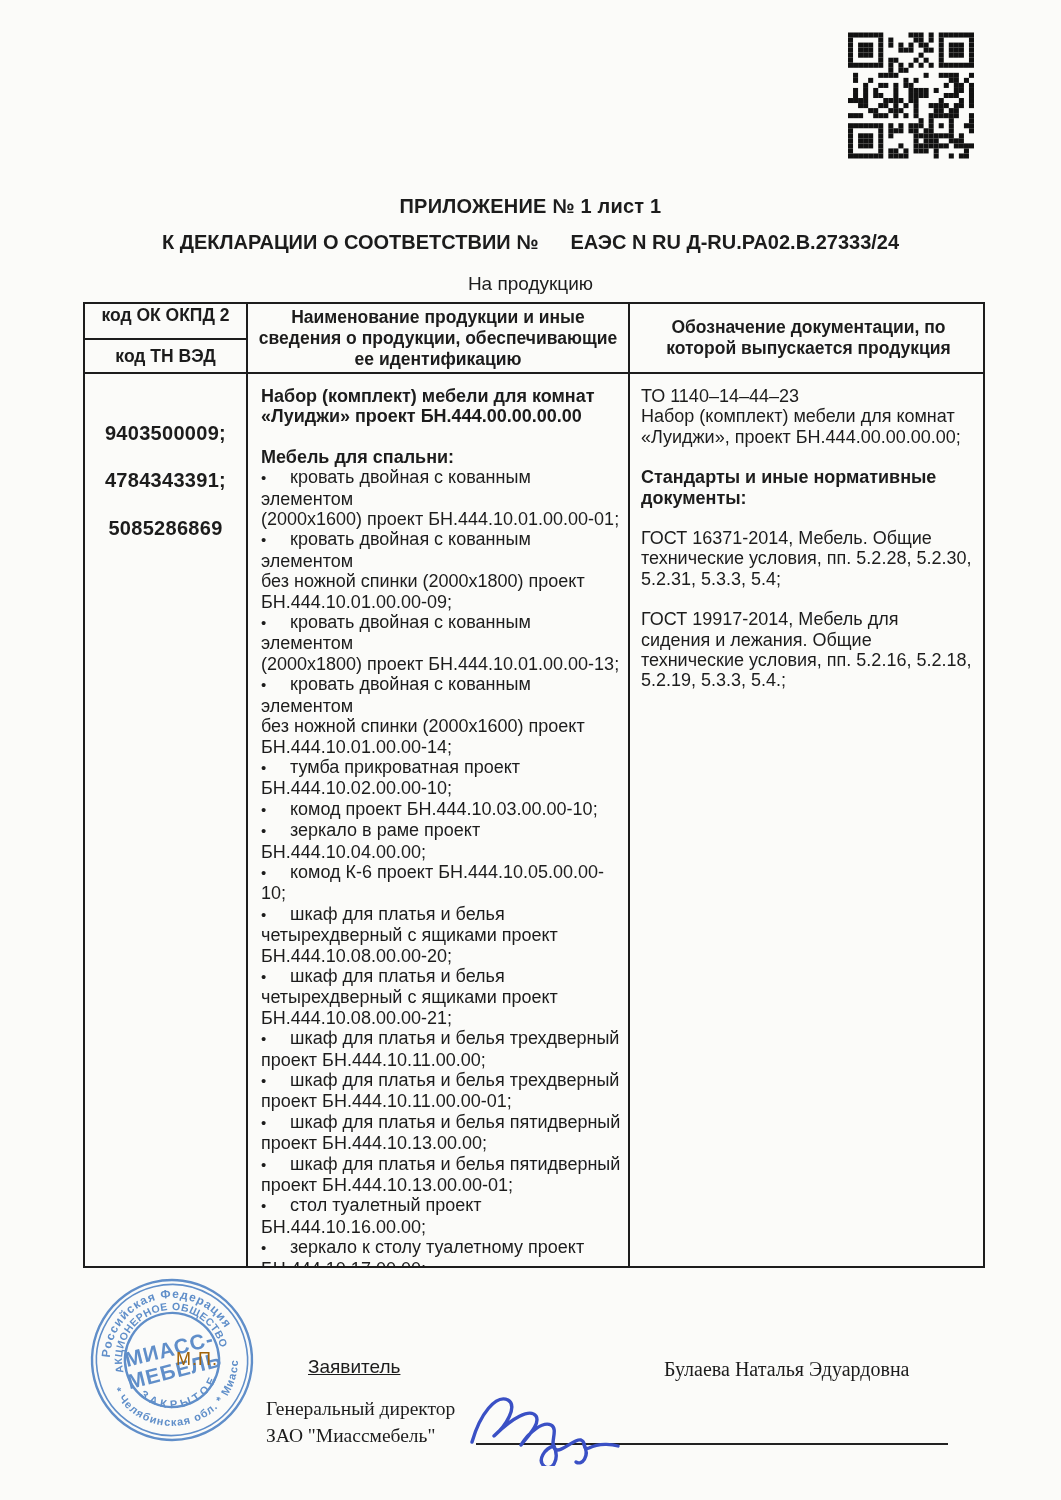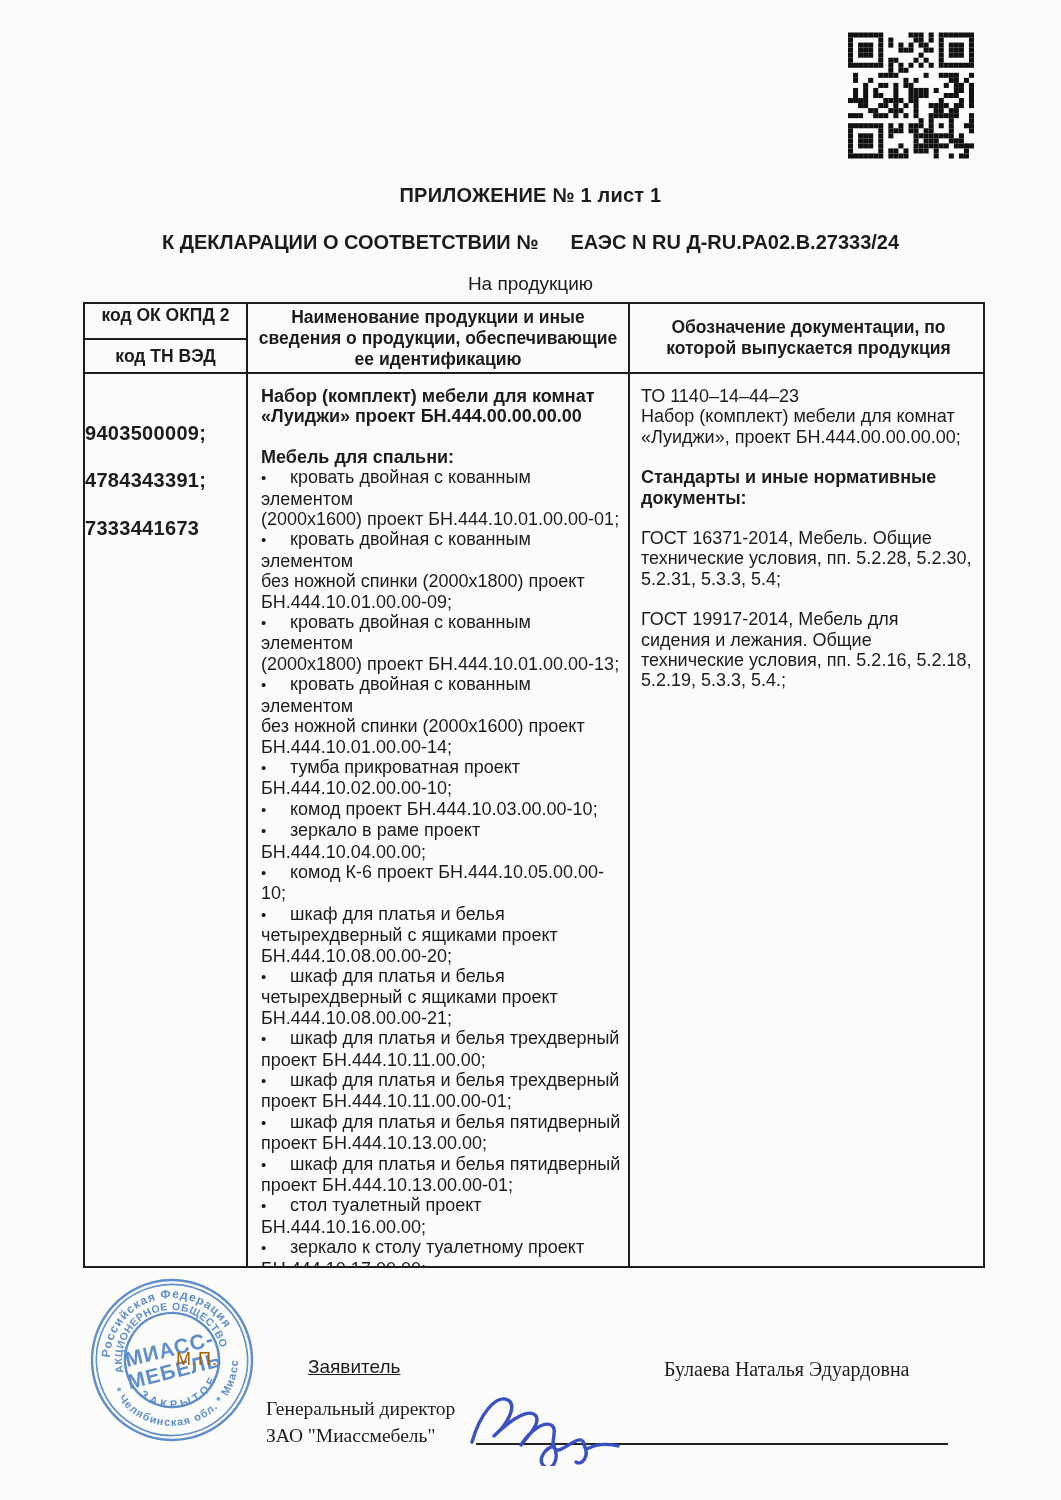--- a/index.html
+++ b/index.html
@@ -8,40 +8,40 @@
   *{margin:0;padding:0;box-sizing:border-box;}
   html,body{background:#e8e8e6;}
   .page{
     position:relative; width:1061px; height:1500px; background:var(--paper);
     font-family:"Liberation Sans", sans-serif; color:var(--ink); overflow:hidden;
     margin:0 auto;
   }
   
   .qr{position:absolute; left:848px; top:30px; width:126px; height:131px; fill:#111;}
   
-  .title1{position:absolute; left:0; top:184px; width:100%; text-align:center;
+  .title1{position:absolute; left:0; top:195px; width:100%; text-align:center;
           font-size:20px; font-weight:700; letter-spacing:.2px;}
   .title2{position:absolute; left:0; top:231px; width:100%; display:flex;
           justify-content:center; gap:32px; font-size:20px; font-weight:700;}
   .subtitle{position:absolute; left:0; top:273px; width:100%; text-align:center; font-size:19px;}
   
   .tbl{position:absolute; left:83px; top:302px; width:902px; height:966px;
        border:2px solid var(--border); font-size:18px; line-height:20.4px;}
   .tbl .vline{position:absolute; top:0; bottom:0; width:2px; background:var(--border);}
   .v1{left:161px;} .v2{left:543px;}
   .hline-header{position:absolute; left:0; right:0; top:68px; height:2px; background:var(--border);}
   .hline-split{position:absolute; left:0; width:161px; top:34px; height:2px; background:var(--border);}
   .cell{position:absolute; overflow:hidden;}
   .hdr{font-weight:700; font-size:17.5px; line-height:21px; text-align:center;
        display:flex; align-items:center; justify-content:center;}
   .hdr-c1t{left:0; top:0; width:161px; height:22px;}
   .hdr-c1b{left:0; top:36px; width:161px; height:32px;}
   .hdr-c2{left:163px; top:0; width:380px; height:68px;}
   .hdr-c3{left:545px; top:0; width:357px; height:68px;}
-  .body-c1{left:0; top:70px; width:161px; bottom:0; padding-top:49px;}
+  .body-c1{left:0; top:70px; width:161px; bottom:0; text-align:center; padding-top:49px;}
   .body-c2{left:163px; top:70px; width:380px; bottom:0; padding:12px 6px 0 13px;}
   .body-c3{left:545px; top:70px; width:357px; bottom:0; padding:12px 6px 0 11px;}
   .code{font-size:20px; font-weight:700; margin-bottom:27px; letter-spacing:.3px;}
   .blk{margin:0;}
   .blk.bold{font-weight:700;}
   .blk.spacer{height:20px;}
   .blt{display:inline-block; width:29px; font-size:15px; vertical-align:baseline;}
   
   .stamp{position:absolute; left:88px; top:1276px; width:168px; height:168px;
          transform:rotate(-14deg); opacity:.88;}
@@ -392,21 +392,21 @@
     <div class="cell hdr hdr-c2">
         <span>Наименование продукции и иные<br>сведения о продукции, обеспечивающие<br>ее идентификацию</span>
       </div>
     <div class="cell hdr hdr-c3">
         <span>Обозначение документации, по<br>которой выпускается продукция</span>
       </div>
 
     <div class="cell body-c1">
         <div class="code">9403500009;</div>
         <div class="code">4784343391;</div>
-        <div class="code">7333441673</div>
+        <div class="code">5085286869</div>
       </div>
     <div class="cell body-c2">
         <div class="blk bold">Набор (комплект) мебели для комнат<br>«Луиджи» проект БН.444.00.00.00.00</div>
         <div class="blk spacer"></div>
         <div class="blk bold">Мебель для спальни:</div>
         <div class="blk bullet"><span class="blt">•</span>кровать двойная с кованным элементом<br>(2000х1600) проект БН.444.10.01.00.00-01;</div>
         <div class="blk bullet"><span class="blt">•</span>кровать двойная с кованным элементом<br>без ножной спинки (2000х1800) проект<br>БН.444.10.01.00.00-09;</div>
         <div class="blk bullet"><span class="blt">•</span>кровать двойная с кованным элементом<br>(2000х1800) проект БН.444.10.01.00.00-13;</div>
         <div class="blk bullet"><span class="blt">•</span>кровать двойная с кованным элементом<br>без ножной спинки (2000х1600) проект<br>БН.444.10.01.00.00-14;</div>
         <div class="blk bullet"><span class="blt">•</span>тумба прикроватная проект<br>БН.444.10.02.00.00-10;</div>

